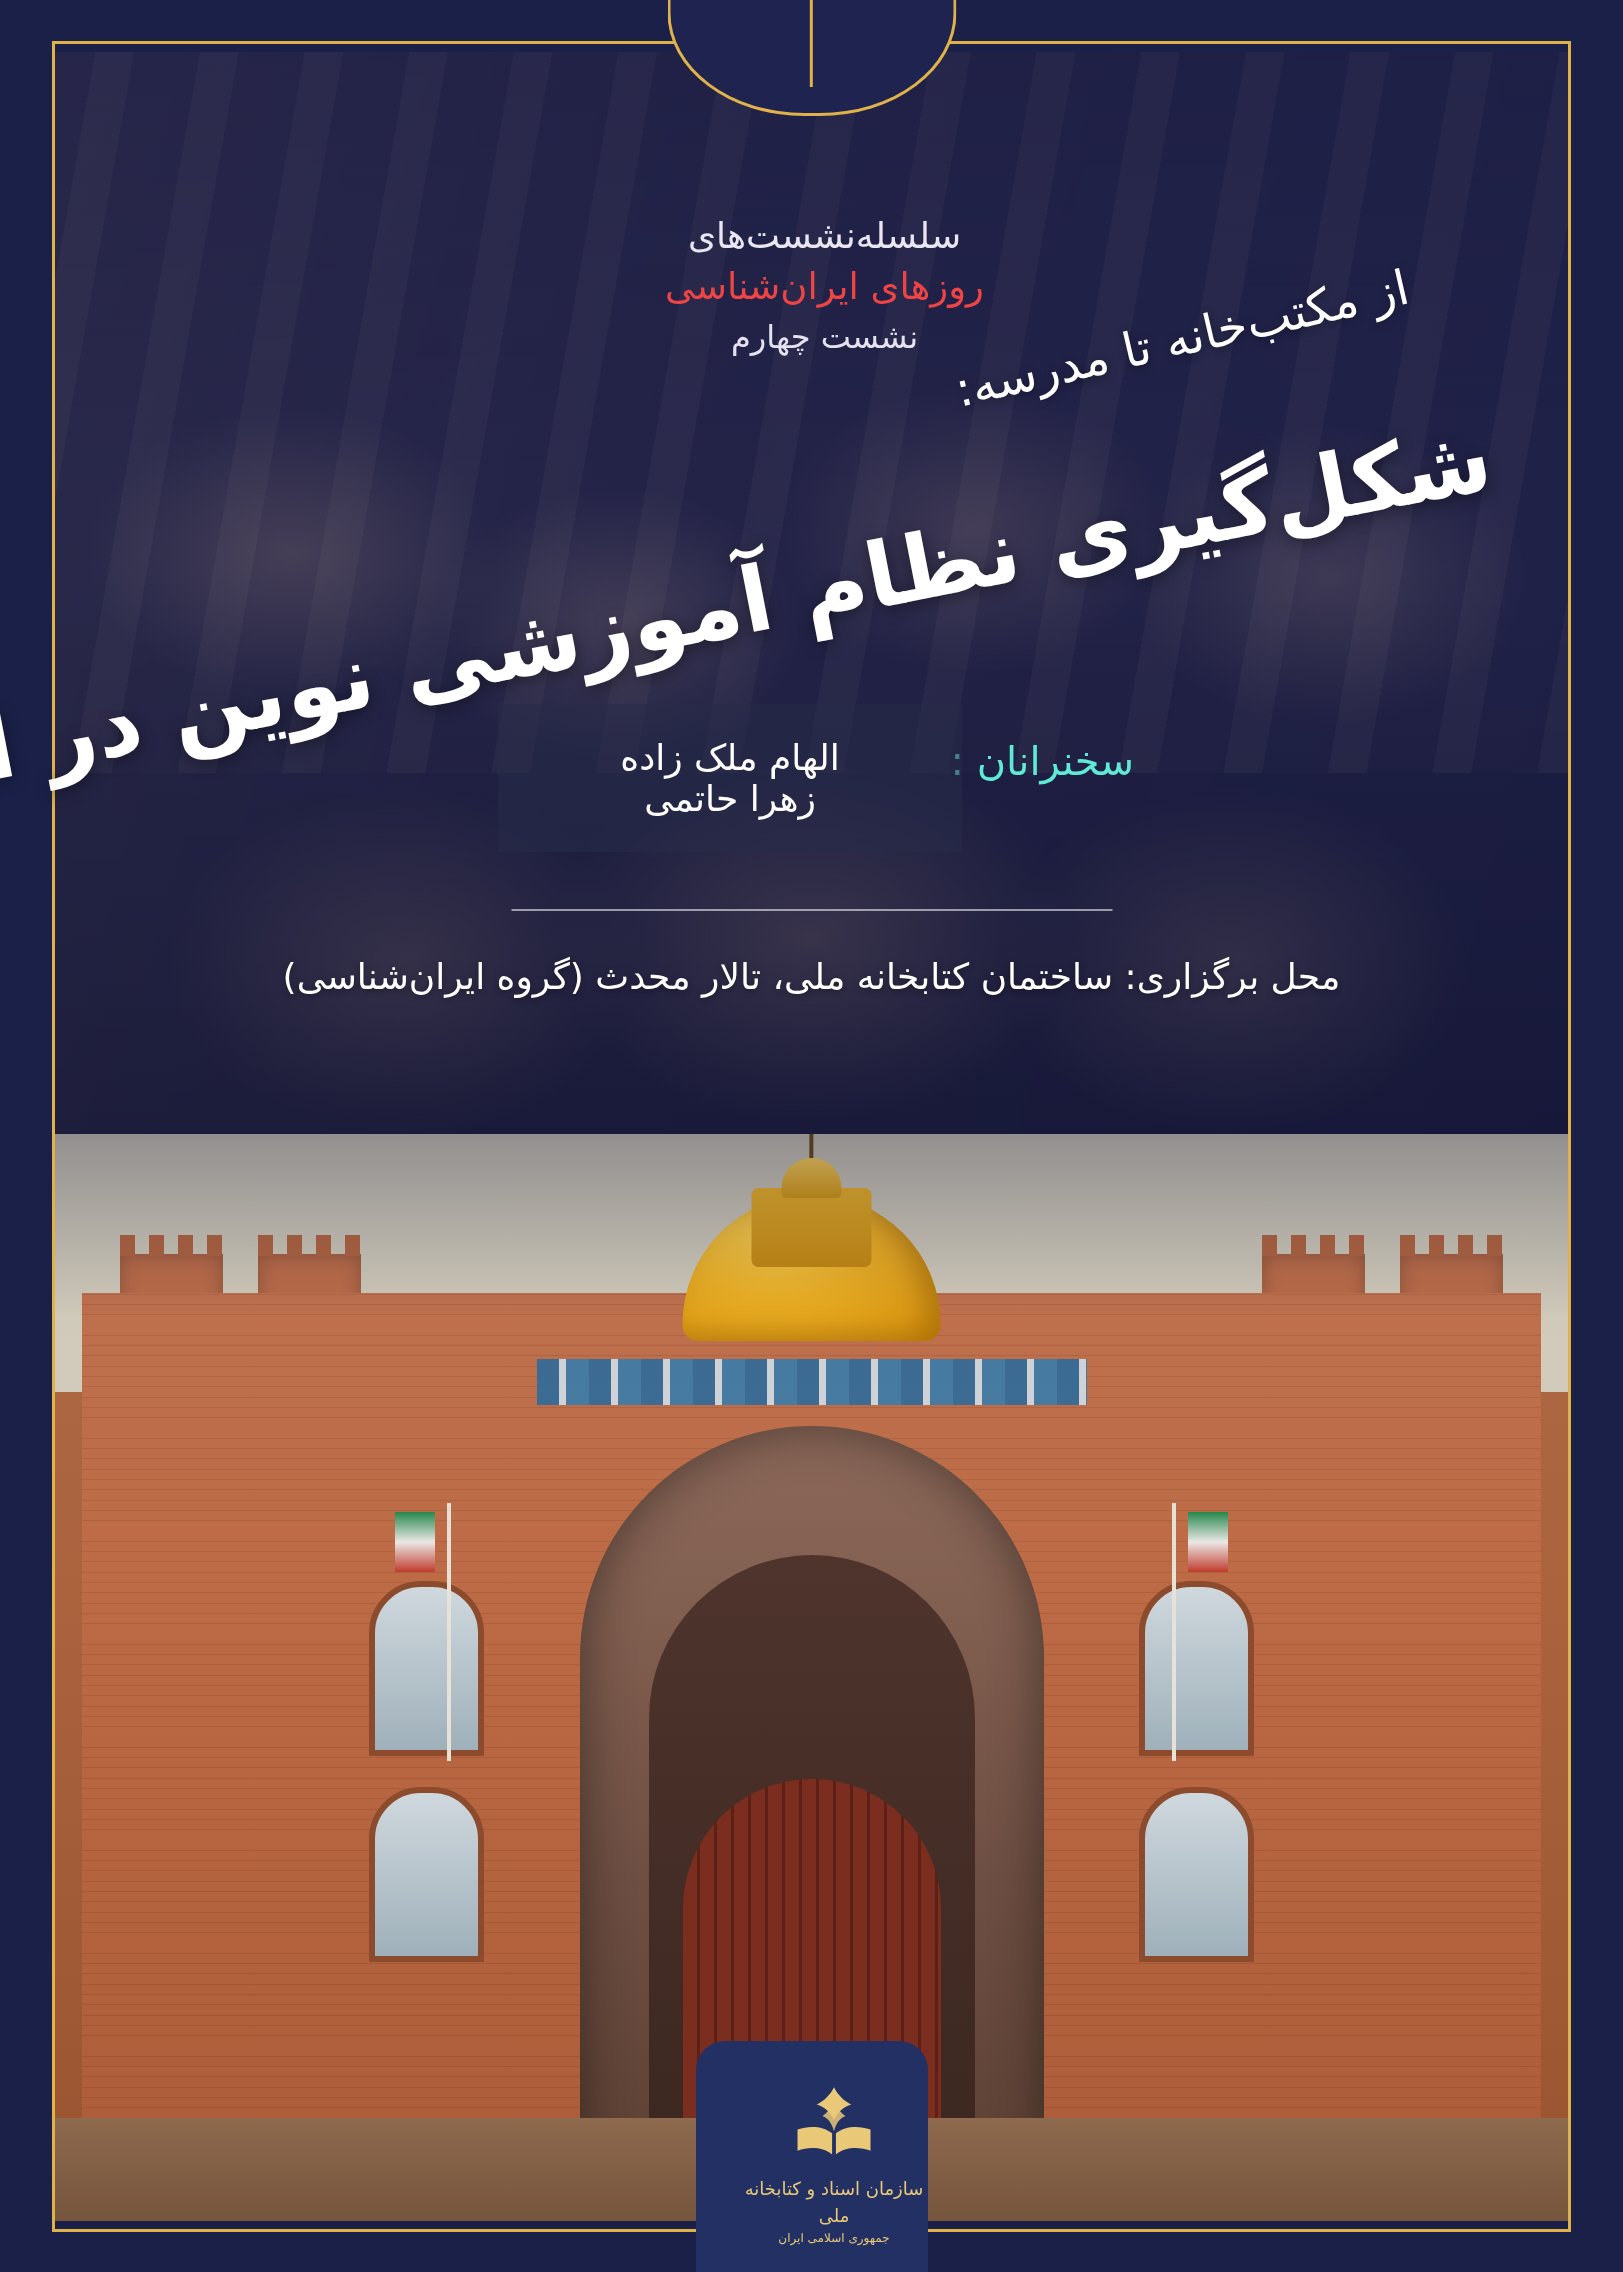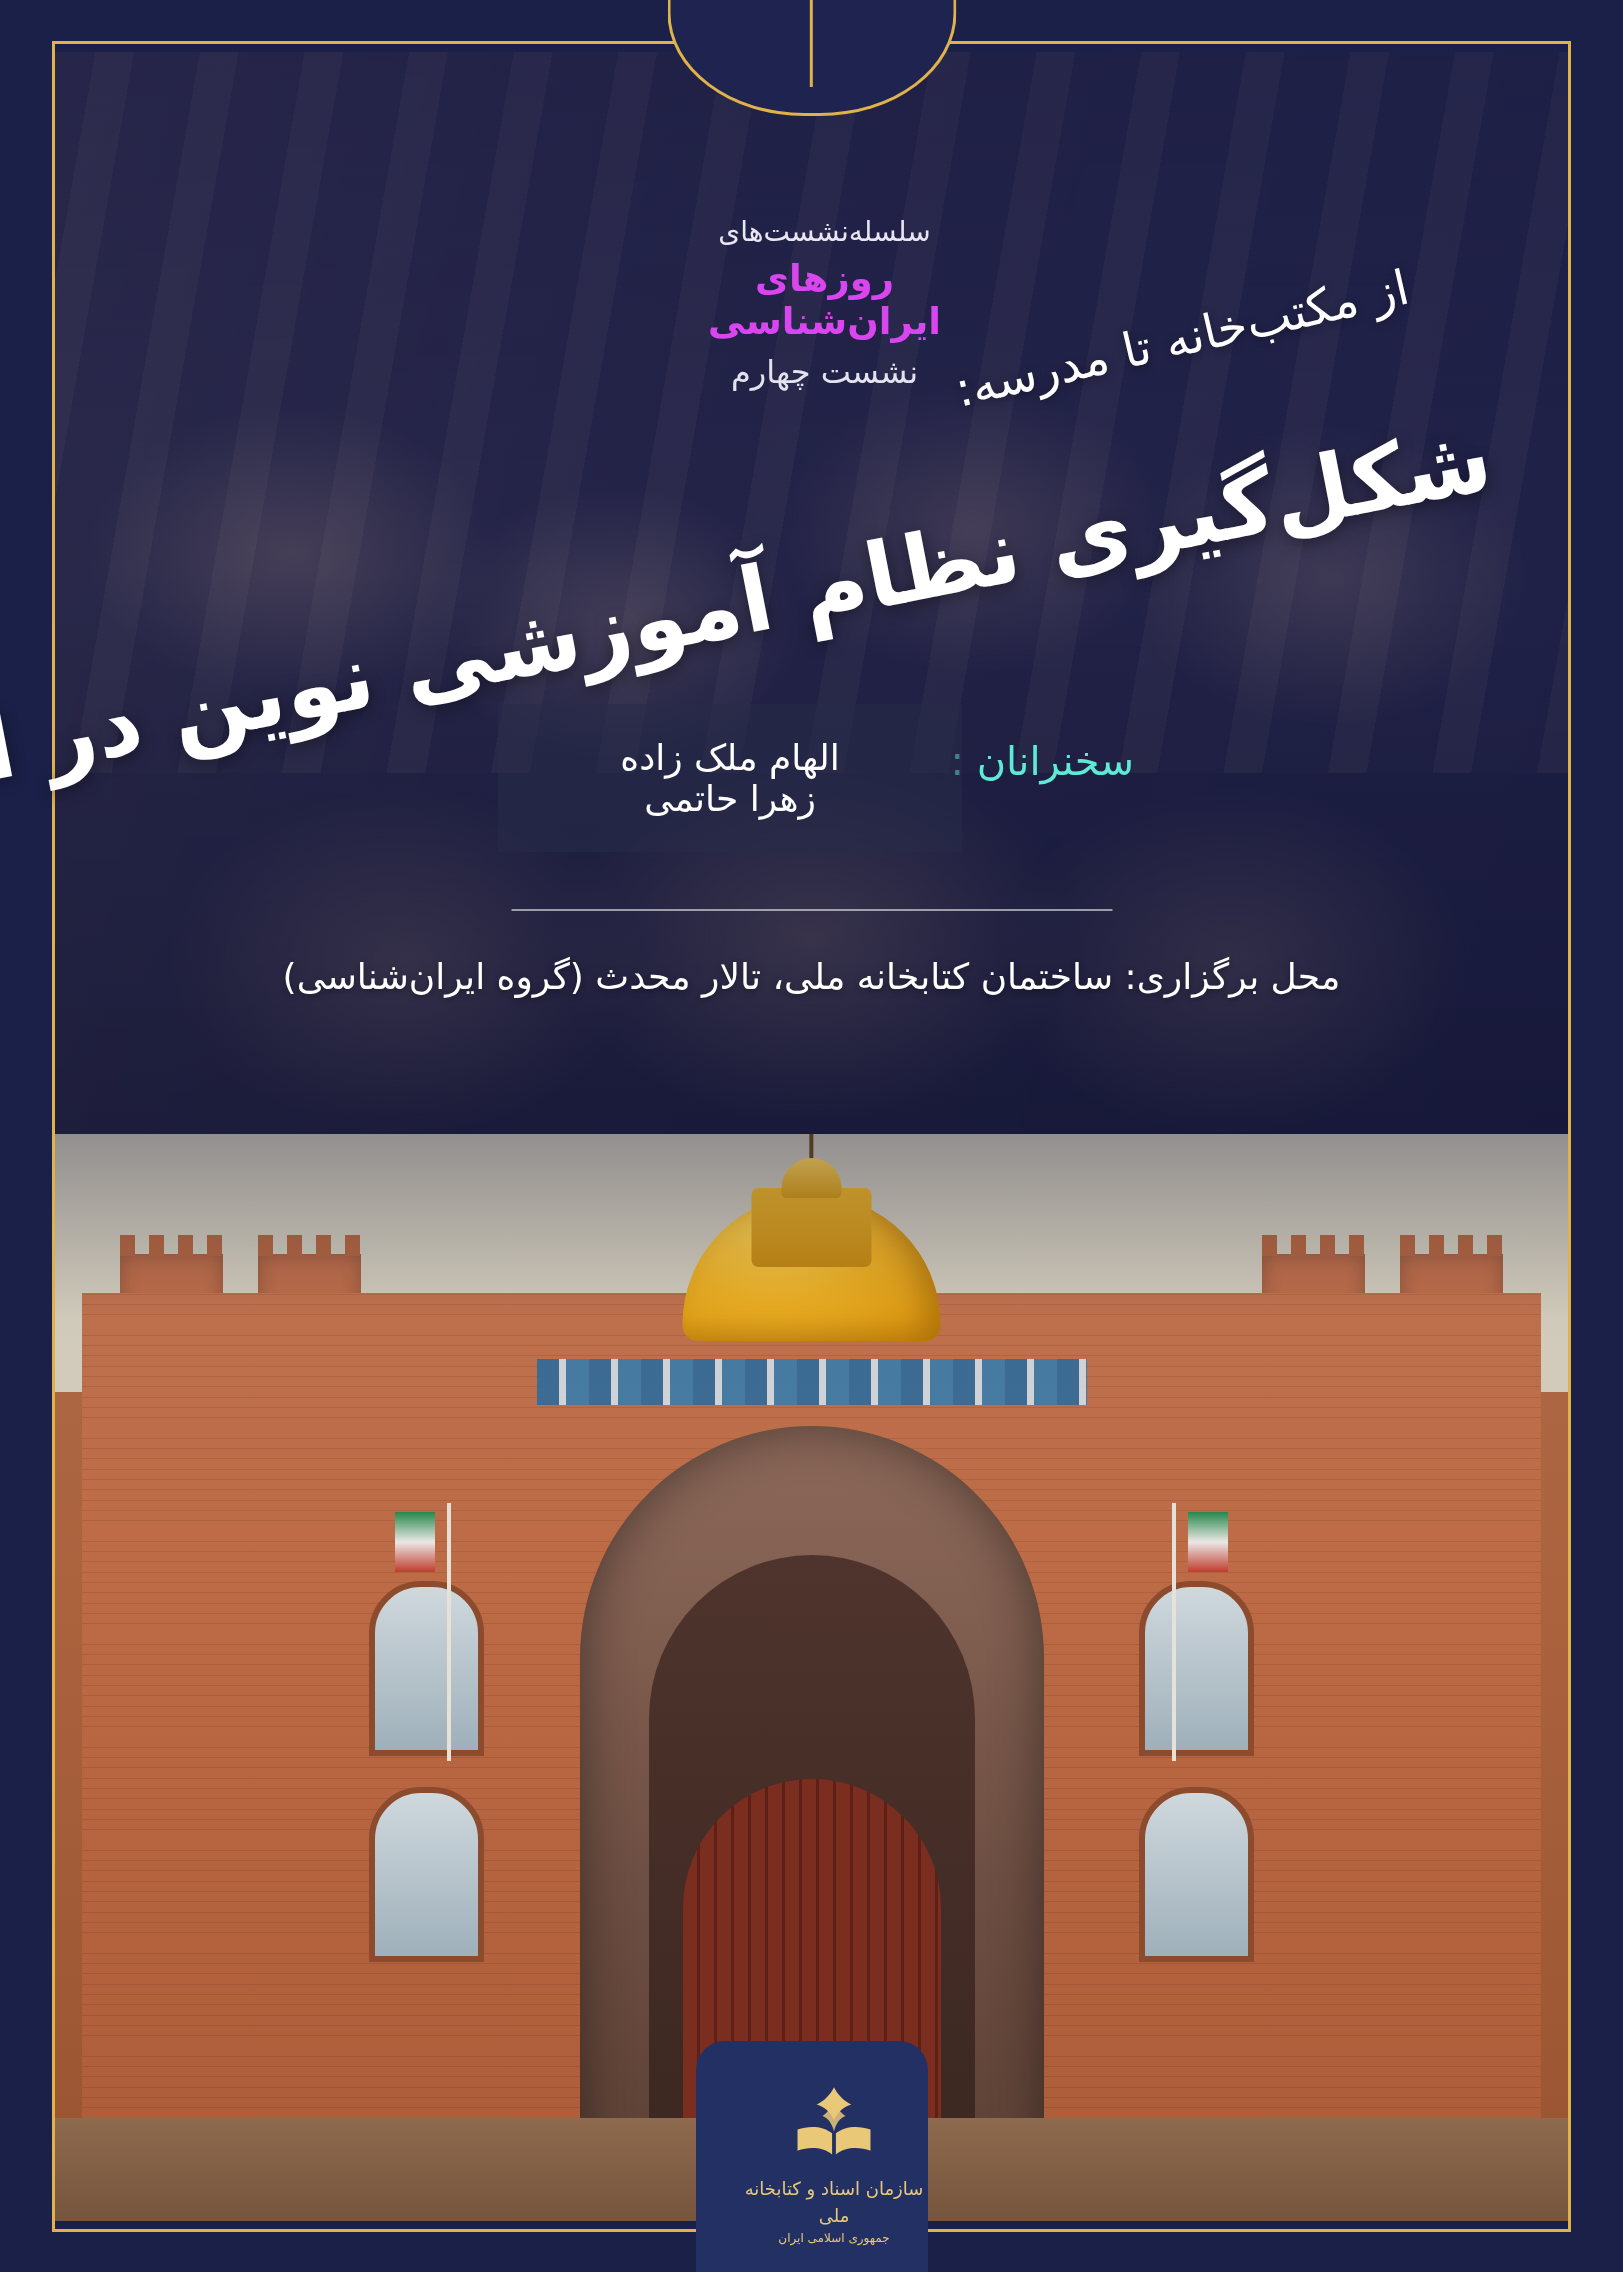--- a/index.html
+++ b/index.html
@@ -287,28 +287,28 @@
   }
   .series {
     position: absolute;
     top: 215px;
     right: 618px;
     width: 361px;
     text-align: center;
     direction: rtl;
   }
   .series .line1 {
-    font-size: 28px;
+    font-size: 36px;
     color: #e9e6f2;
     letter-spacing: 0.4px;
   }
   .series .line2 {
     font-size: 37px;
-    font-weight: bold;
-    color: #d946ef;
+    font-weight: normal;
+    color: #ef4444;
     margin-top: 8.6px;
   }
   .series .line3 {
     font-size: 32px;
     color: #e5e2ef;
     margin-top: 10.3px;
   }
 
   .kicker {
     position: absolute;

